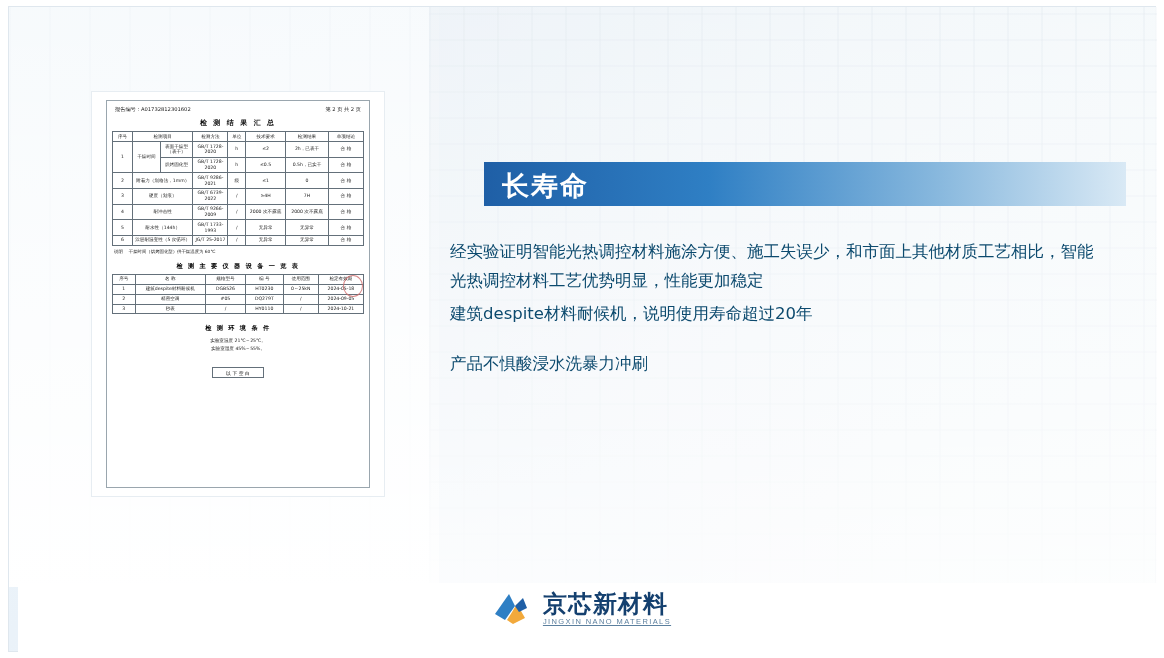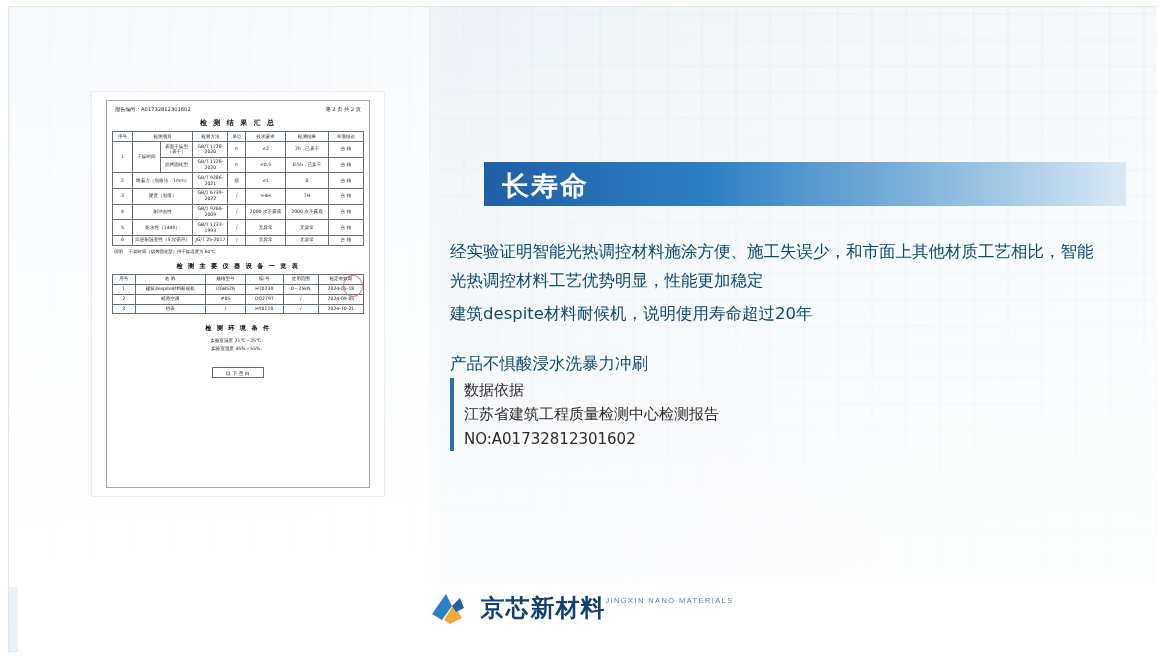--- a/index.html
+++ b/index.html
@@ -199,22 +199,23 @@
     color: #14406f;
     letter-spacing: 1px;
     font-family: "DejaVu Sans", sans-serif;
     line-height: 1.05;
   }
   .logo-text-en {
     font-size: 7.5px;
     color: #5b7f9e;
     letter-spacing: 1.4px;
     font-family: "Liberation Sans", sans-serif;
-  }
-  .logo-words { display: flex; }
+    text-decoration: underline;
+  }
+  .logo-words { display: flex; flex-direction: column; }
 </style>
 </head>
 <body>
 
 <div id="slide">
   <div class="frame">
     <div class="bg-photo-left"></div>
     <div class="bg-photo"></div>
     <div class="bottom-strip"></div>
   </div>
@@ -364,25 +365,20 @@
   </div>
 
   <div class="title-bar">
     <span class="tb-text">长寿命</span>
   </div>
 
   <div class="para" id="p1">经实验证明智能光热调控材料施涂方便、施工失误少，和市面上其他材质工艺相比，智能光热调控材料工艺优势明显，性能更加稳定</div>
   <div class="para" id="p2">建筑despite材料耐候机，说明使用寿命超过20年</div>
   <div class="para" id="p3">产品不惧酸浸水洗暴力冲刷</div>
 
-  <div class="source-block">
-    <div>数据依据</div>
-    <div>江苏省建筑工程质量检测中心检测报告</div>
-    <div>NO:A01732812301602</div>
-  </div>
 
   <div class="footer">
     <span class="logo-mark">
       <svg width="40" height="34" viewBox="0 0 40 34" xmlns="http://www.w3.org/2000/svg">
         <polygon points="2,22 16,2 22,14 12,28" fill="#2f7fc4"></polygon>
         <polygon points="14,28 24,12 32,26 20,32" fill="#f2a93b"></polygon>
         <polygon points="22,14 30,6 34,16 26,20" fill="#1f5fa6"></polygon>
       </svg>
     </span>
     <span class="logo-words">

